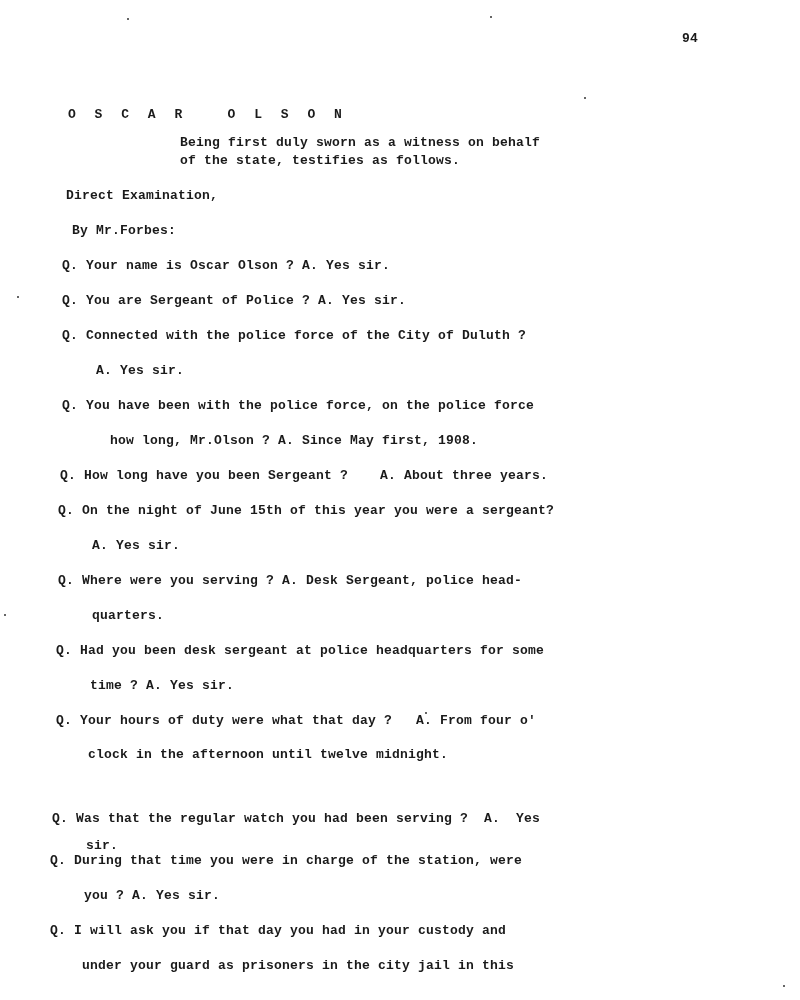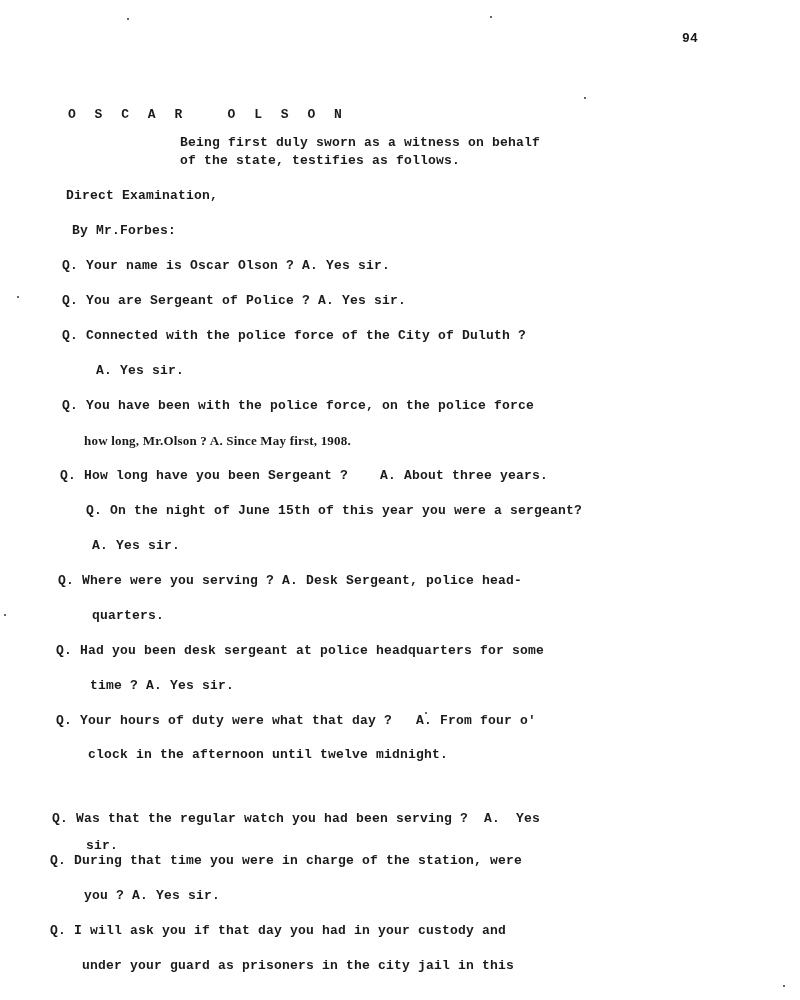--- a/index.html
+++ b/index.html
@@ -26,23 +26,23 @@
   <div class="t" style="left:180px; top:152px;text-align:right;">of the state, testifies as follows.</div>
   <div class="t" style="left:66px; top:187px;">Direct Examination,</div>
   <div class="t" style="left:72px; top:222px;">By Mr.Forbes:</div>
 
   <div id="transcript">
       <div class="t" style="left: 62px; top: 257px;">Q. Your name is Oscar Olson ? A. Yes sir.</div>
       <div class="t" style="left: 62px; top: 292px;">Q. You are Sergeant of Police ? A. Yes sir.</div>
       <div class="t" style="left: 62px; top: 327px;">Q. Connected with the police force of the City of Duluth ?</div>
       <div class="t" style="left: 96px; top: 362px;">A. Yes sir.</div>
       <div class="t" style="left: 62px; top: 397px;">Q. You have been with the police force, on the police force</div>
-      <div class="t" style="left: 84px; top: 432px; font-family: Liberation Serif, serif;">how long, Mr.Olson ? A. Since May first, 1908.</div>
+      <div class="t" style="left: 110px; top: 432px;">how long, Mr.Olson ? A. Since May first, 1908.</div>
       <div class="t" style="left: 60px; top: 467px;">Q. How long have you been Sergeant ?    A. About three years.</div>
-      <div class="t" style="left: 58px; top: 502px; margin-left: 28px;">Q. On the night of June 15th of this year you were a sergeant?</div>
+      <div class="t" style="left: 58px; top: 502px;">Q. On the night of June 15th of this year you were a sergeant?</div>
       <div class="t" style="left: 92px; top: 537px;">A. Yes sir.</div>
       <div class="t" style="left: 58px; top: 572px;">Q. Where were you serving ? A. Desk Sergeant, police head-</div>
       <div class="t" style="left: 92px; top: 607px;">quarters.</div>
       <div class="t" style="left: 56px; top: 642px;">Q. Had you been desk sergeant at police headquarters for some</div>
       <div class="t" style="left: 90px; top: 677px;">time ? A. Yes sir.</div>
       <div class="t" style="left: 56px; top: 712px;">Q. Your hours of duty were what that day ?   A. From four o'</div>
       <div class="t" style="left: 88px; top: 746px;">clock in the afternoon until twelve midnight.</div>
       <div class="t" style="left: 52px; top: 782px; margin-top: 28px;">Q. Was that the regular watch you had been serving ?  A.  Yes</div>
       <div class="t" style="left: 86px; top: 817px; margin-top: 20px;">sir.</div>
       <div class="t" style="left: 50px; top: 852px;">Q. During that time you were in charge of the station, were</div>

